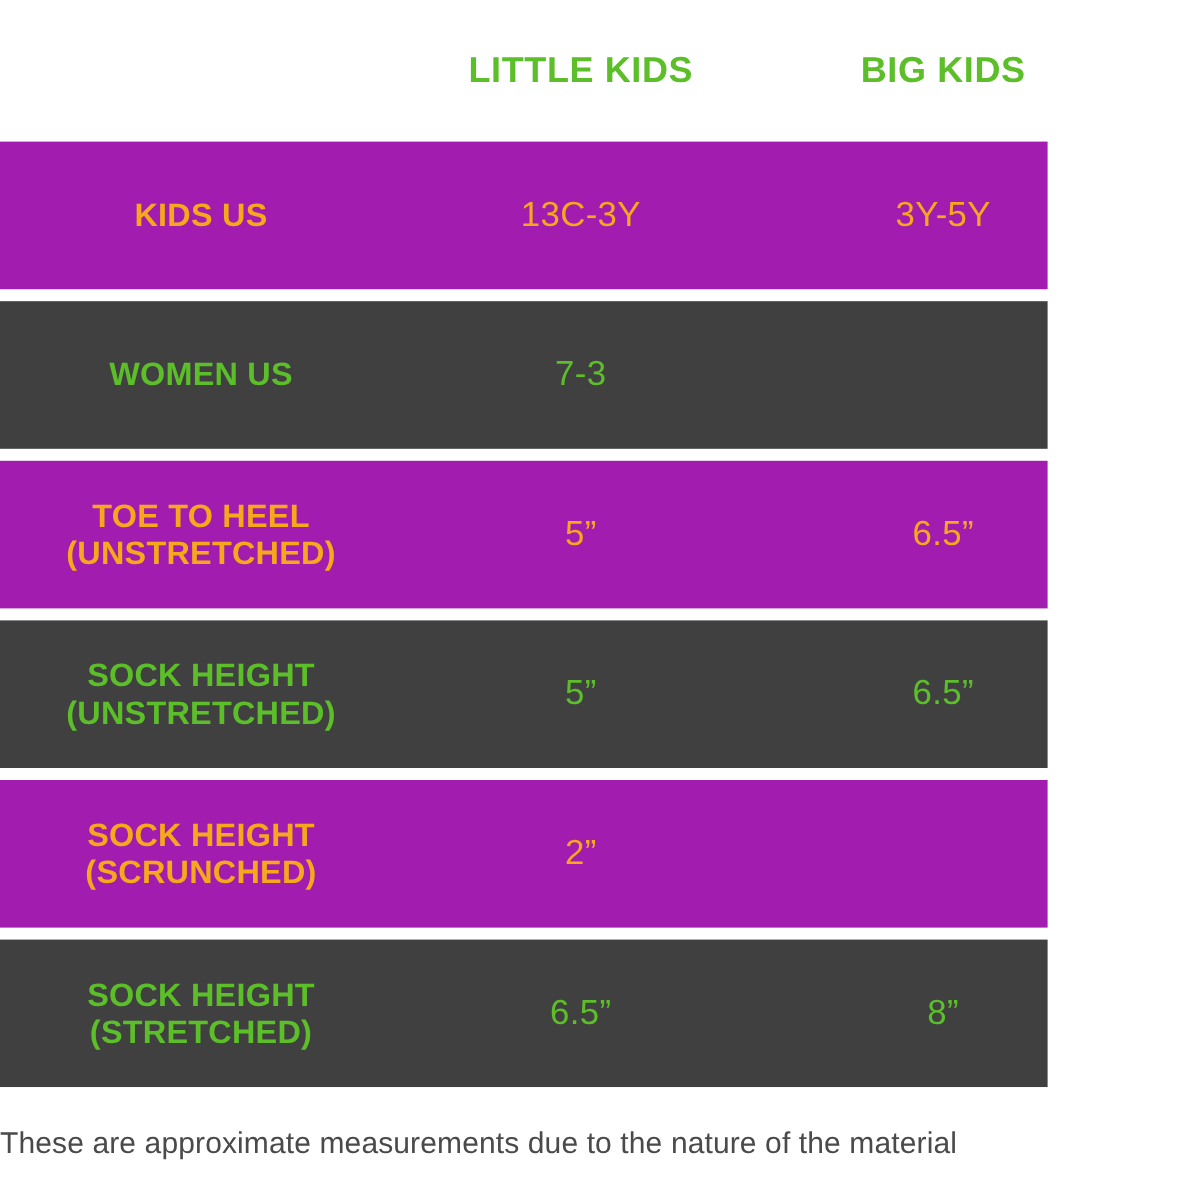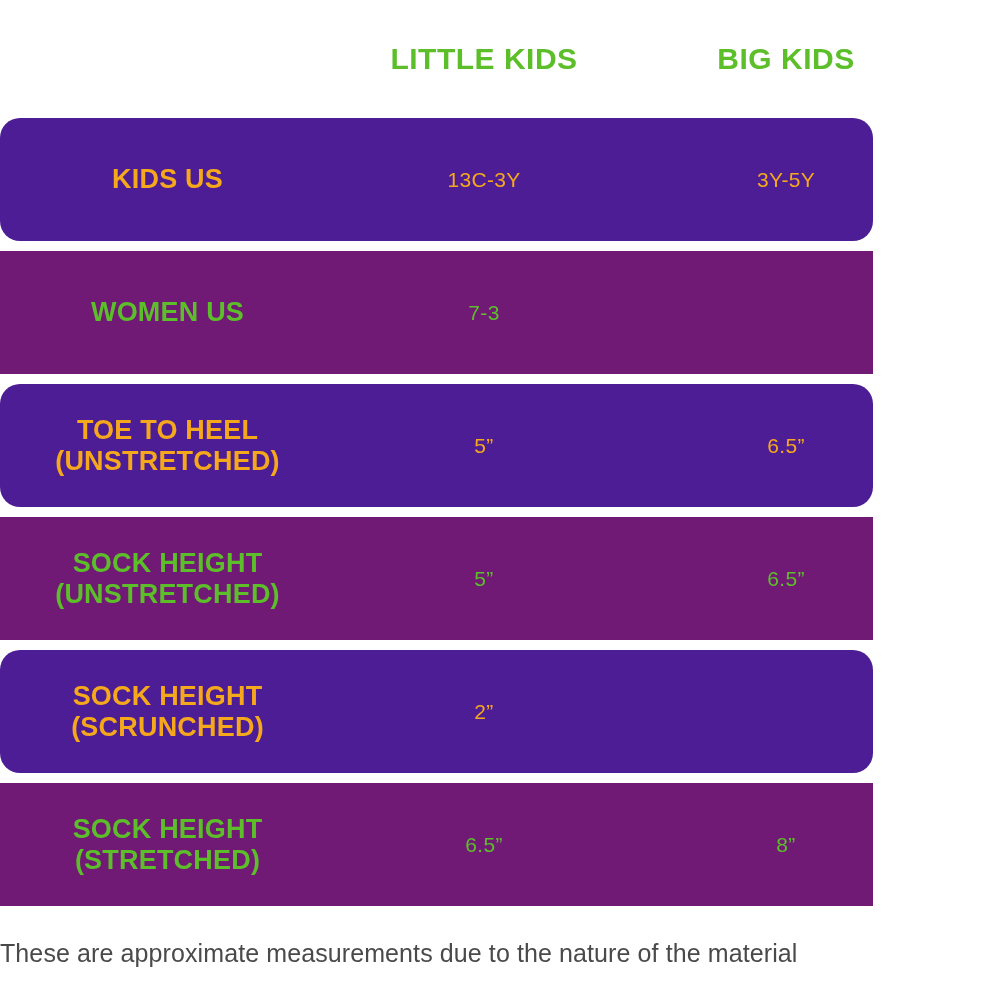--- a/index.html
+++ b/index.html
@@ -68,39 +68,39 @@
   }
 
   .row {
     display: flex;
     align-items: center;
     margin-bottom: 10px;
     flex: 1 1 0;
   }
   .row:last-child { margin-bottom: 0; }
 
-  .row.cream { background: #4c1d95; border-radius: 20px; }
-  .row.green { background: #701a75; align-items: center; }
+  .row.cream { background: #a21caf; }
+  .row.green { background: #404040; align-items: center; }
 
   .row.cream .cell-label,
   .row.cream .cell-value { color: #F5A81C; }
   .row.green .cell-label,
   .row.green .cell-value { color: #5CBF2A; }
 
   .cell-label {
     font-size: 27px;
     font-weight: bold;
     line-height: 1.13;
     letter-spacing: 0.2px;
     transform: scaleX(0.95);
   }
   .cell-label .l2 { display: block; }
 
   .cell-value {
-    font-size: 21px;
+    font-size: 29px;
     font-weight: normal;
     letter-spacing: 0.3px;
     transform: scaleX(0.95);
   }
 
   
   .footer {
     height: 95px;
     flex: 0 0 95px;
     display: flex;

